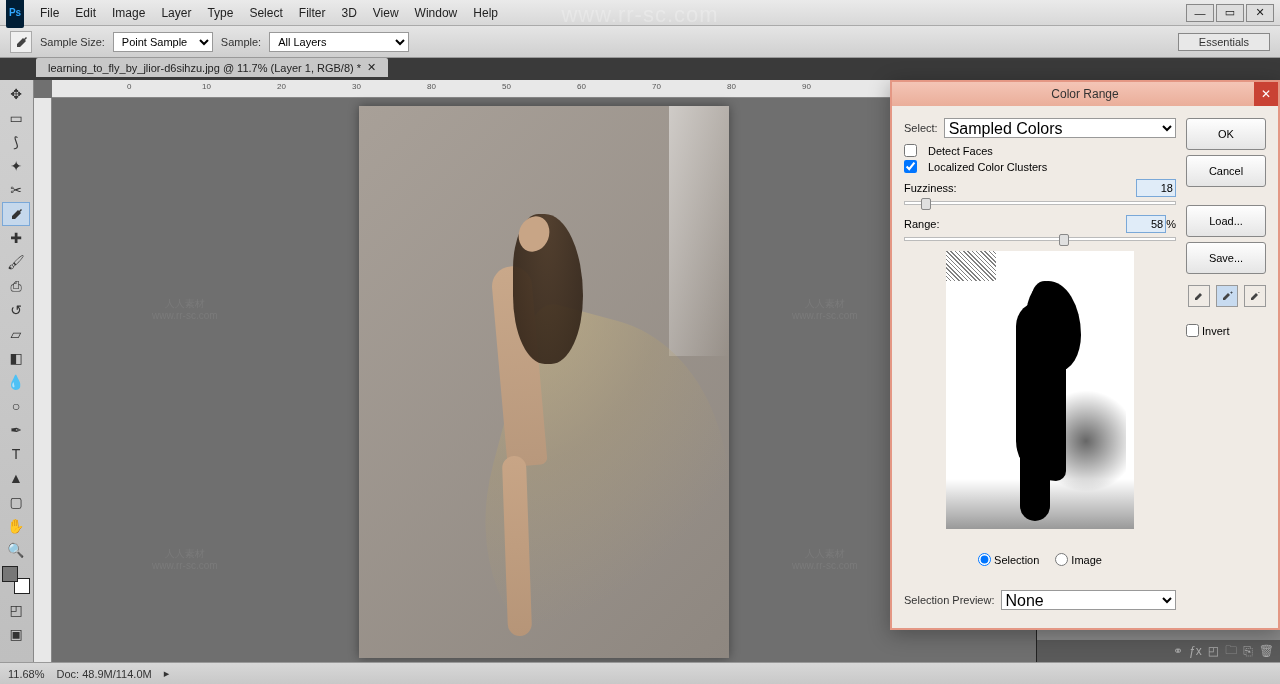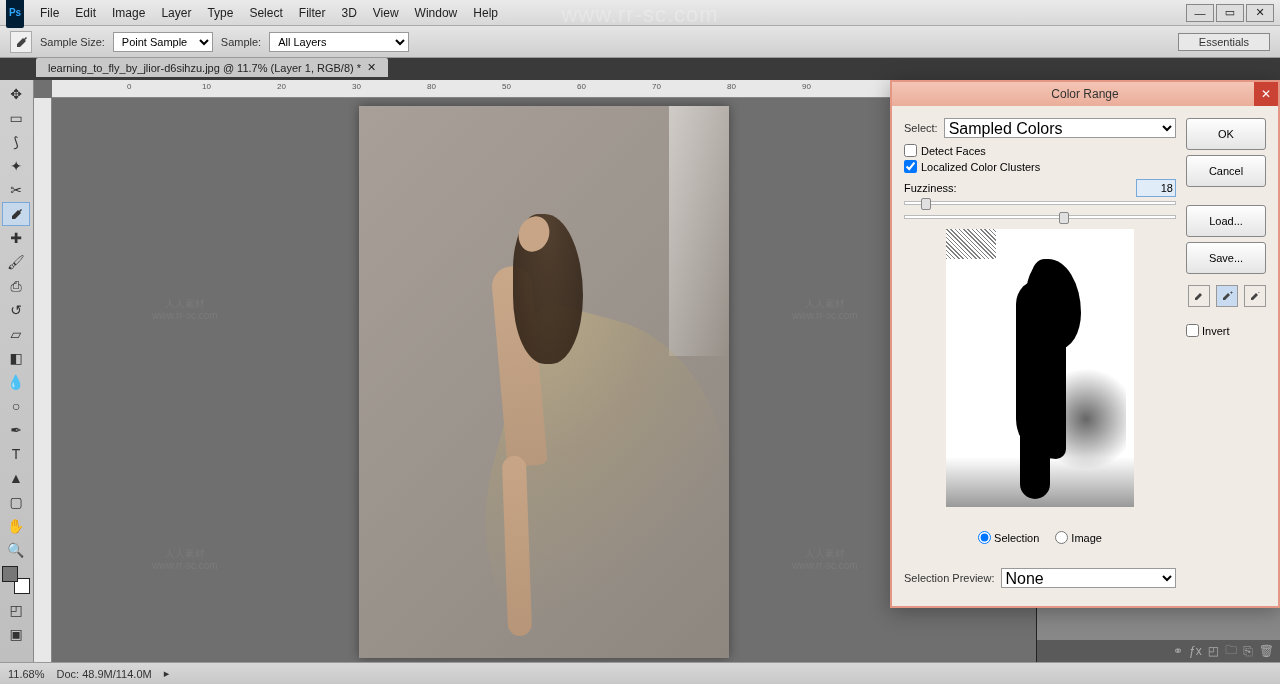--- a/index.html
+++ b/index.html
@@ -61,21 +61,21 @@
 
 .dialog { position: absolute; top: 80px; right: 0; width: 390px; background: #f0ebe5; border: 2px solid #e49784; z-index: 100; box-shadow: 0 4px 20px rgba(0,0,0,0.3); }
 .dlg-title { height: 24px; background: linear-gradient(#f4c5b6,#eaae9a); display: flex; align-items: center; justify-content: center; font-size: 12px; color: #333; position: relative; }
 .dlg-close { position: absolute; right: 0; top: 0; width: 24px; height: 24px; background: #c94234; color: #fff; display: flex; align-items: center; justify-content: center; font-size: 12px; }
 .dlg-body { padding: 12px; display: flex; gap: 10px; }
 .dlg-left { flex: 1; }
 .dlg-right { width: 80px; display: flex; flex-direction: column; gap: 5px; }
 .dlg-btn { background: linear-gradient(#fefefe,#e5e5e5); border: 1px solid #888; height: 32px; font-size: 11px; border-radius: 3px; }
 .dlg-row { display: flex; align-items: center; gap: 6px; font-size: 11px; color: #333; margin-bottom: 6px; }
 .dlg-select { flex: 1; height: 20px; font-size: 16px; border: 1px solid #999; background: #fff; }
-.dlg-chk { display: flex; align-items: center; gap: 4px; font-size: 11px; margin-bottom: 3px; }
+.dlg-chk { display: flex; align-items: center; gap: 11px; font-size: 11px; margin-bottom: 3px; }
 .dlg-slider-row { display: flex; align-items: center; font-size: 11px; margin: 6px 0 2px; }
 .dlg-slider-row label { flex: 1; }
 .dlg-num { width: 40px; height: 18px; font-size: 11px; text-align: right; border: 1px solid #7aa8d8; background: #e0ecf8; padding: 0 2px; }
 .slider-track { height: 4px; background: #fff; border: 1px solid #bbb; position: relative; margin: 4px 0 10px; }
 .slider-thumb { position: absolute; top: -4px; width: 10px; height: 12px; background: #e0e0e0; border: 1px solid #888; border-radius: 2px; }
 .preview-box { width: 188px; height: 278px; background: #fff; margin: 8px auto; position: relative; overflow: hidden; }
 .preview-sil { position: absolute; left: 40px; top: 30px; width: 130px; height: 230px; }
 .sil-body { position: absolute; left: 30px; top: 20px; width: 50px; height: 180px; background: #000; border-radius: 25px 25px 10px 40px; }
 .sil-head { position: absolute; left: 46px; top: 0; width: 26px; height: 30px; background: #000; border-radius: 50%; }
 .sil-hair { position: absolute; left: 40px; top: 0; width: 55px; height: 90px; background: #000; border-radius: 40% 60% 40% 50%; }
@@ -249,20 +249,25 @@
         <input type="checkbox" checked="" style="">
         <span>Localized Color Clusters</span>
       </div>
       <div class="dlg-slider-row">
         <label>Fuzziness:</label>
         <input class="dlg-num" value="18" style="">
       </div>
       <div class="slider-track">
         <div class="slider-thumb" style="left:6%"></div>
       </div>
+      <div class="dlg-slider-row">
+        <label>Range:</label>
+        <input class="dlg-num" value="58" style="">
+        <span>%</span>
+      </div>
       <div class="slider-track">
         <div class="slider-thumb" style="left:57%"></div>
       </div>
       <div class="preview-box">
         <div class="preview-noise"></div>
         <div class="preview-sil">
           <div class="sil-body"></div>
           <div class="sil-hair"></div>
           <div class="sil-head"></div>
           <div class="sil-legs"></div>

